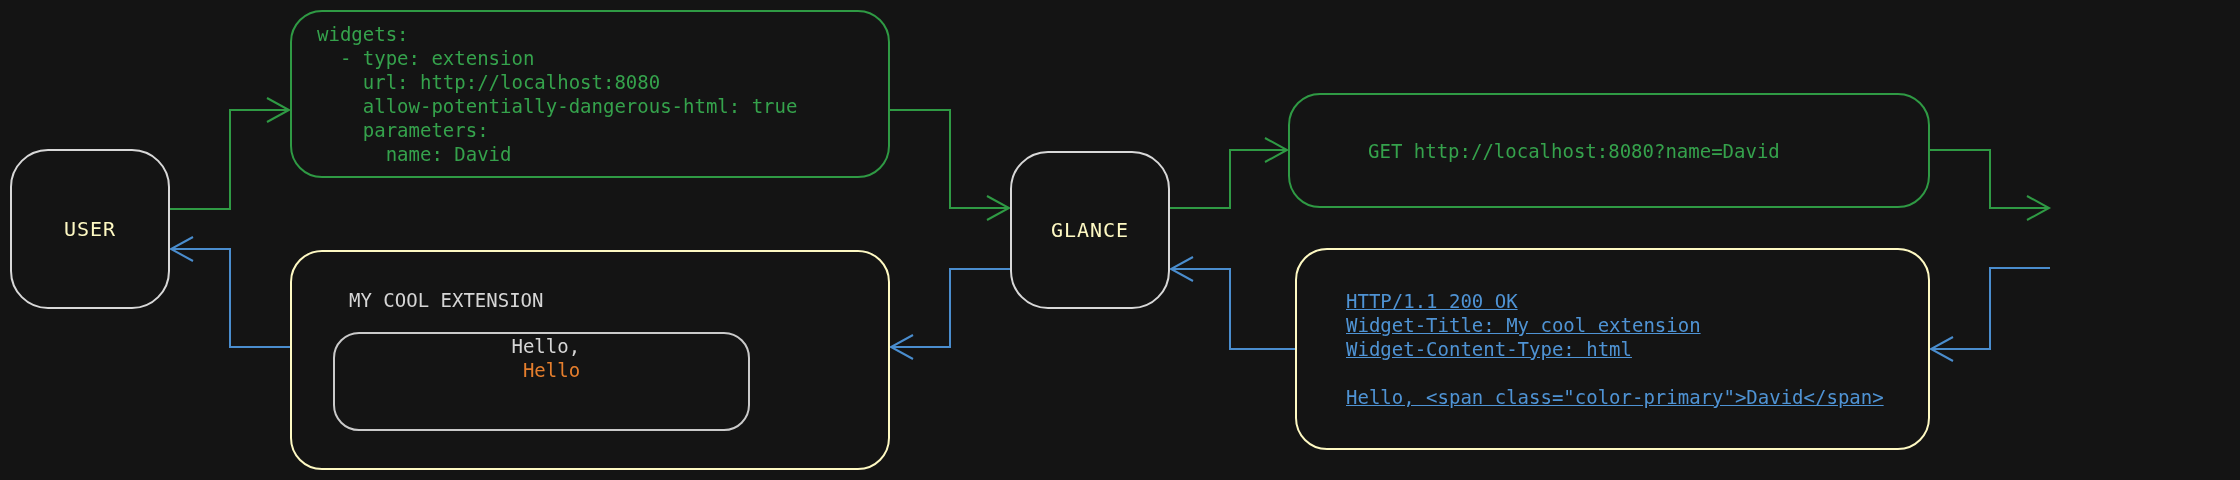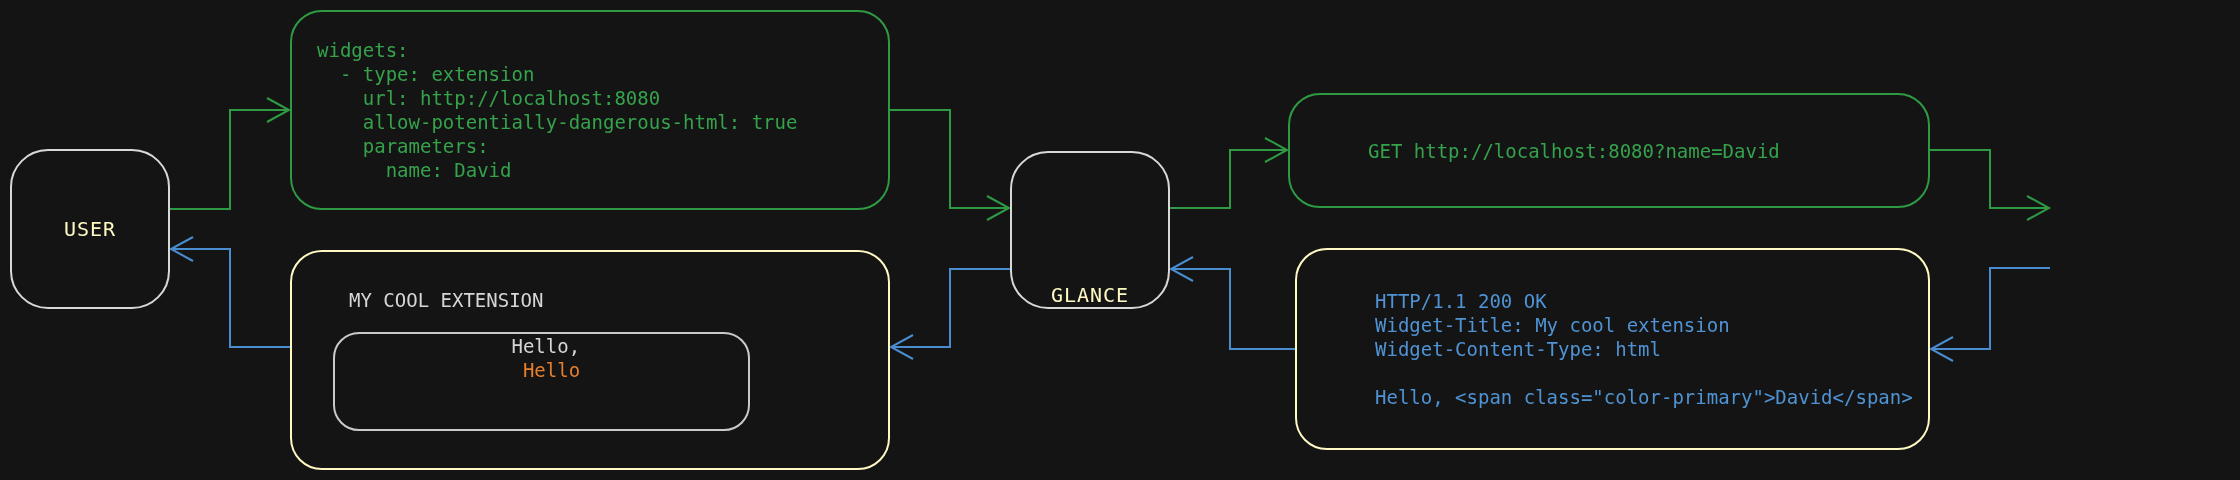--- a/index.html
+++ b/index.html
@@ -36,21 +36,21 @@
     border-radius: 38px;
     background: #141414;
     display: flex;
     align-items: center;
     justify-content: center;
     color: #fef9c3;
     font-size: 20px;
     letter-spacing: 1px;
   }
   .node-user      { left: 10px;   top: 149px; width: 160px; height: 160px; }
-  .node-glance    { left: 1010px; top: 151px; width: 160px; height: 158px; align-items: flex-end; }
+  .node-glance    { left: 1010px; top: 151px; width: 160px; height: 158px; }
   .node-extension { left: 2050px; top: 150px; width: 182px; height: 160px; }
 
   .box {
     position: absolute;
     box-sizing: border-box;
     border-radius: 32px;
     background: #141414;
     display: flex;
     flex-direction: column;
     justify-content: center;
@@ -61,28 +61,28 @@
   .box pre {
     margin: 0;
     font-family: "DejaVu Sans Mono", "Liberation Mono", monospace;
     font-size: 19px;
     line-height: 24px;
     white-space: pre;
   }
   .green-text { color: #35a24c; }
   .blue-text  { color: #4f93d4; }
 
-  .config-box   { left: 290px;  top: 10px;  width: 600px; height: 200px; }
+  .config-box   { left: 290px;  top: 10px;  width: 600px; height: 168px; }
   .config-box pre { padding-left: 25px; }
 
   .request-box  { left: 1288px; top: 93px;  width: 642px; height: 115px; }
   .request-box pre { padding-left: 78px; }
 
   .response-box { left: 1295px; top: 248px; width: 635px; height: 202px; }
-  .response-box pre { padding-left: 78px; }
+  .response-box pre { padding-left: 49px; text-decoration: underline; }
 
   .widget-box {
     left: 290px; top: 250px; width: 600px; height: 220px;
     justify-content: flex-start;
   }
   .widget-title {
     margin: 36px 0 0 57px;
     font-size: 19px;
     line-height: 24px;
     color: #d6d6d6;

